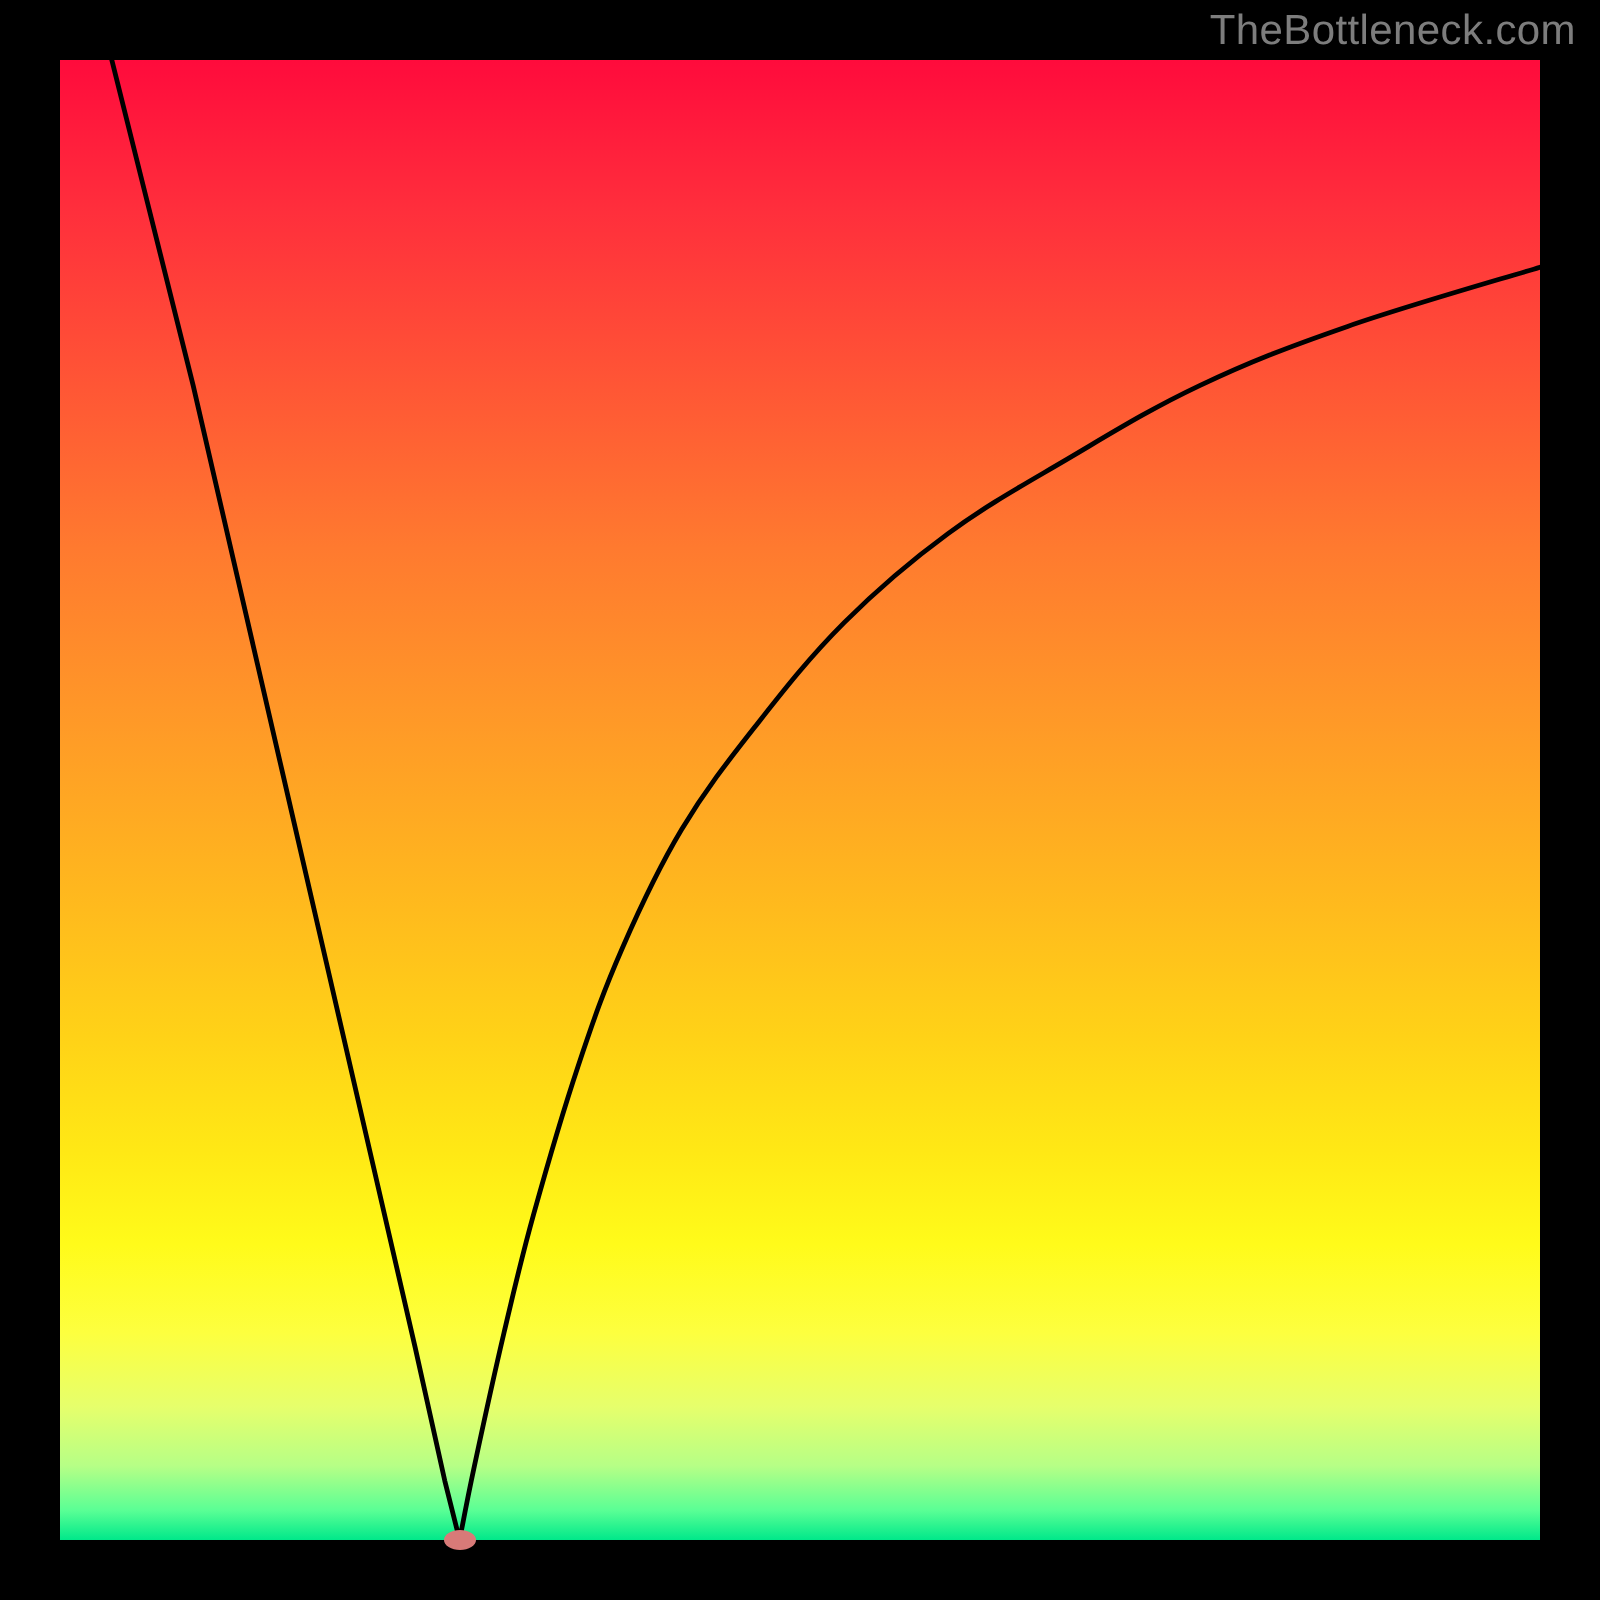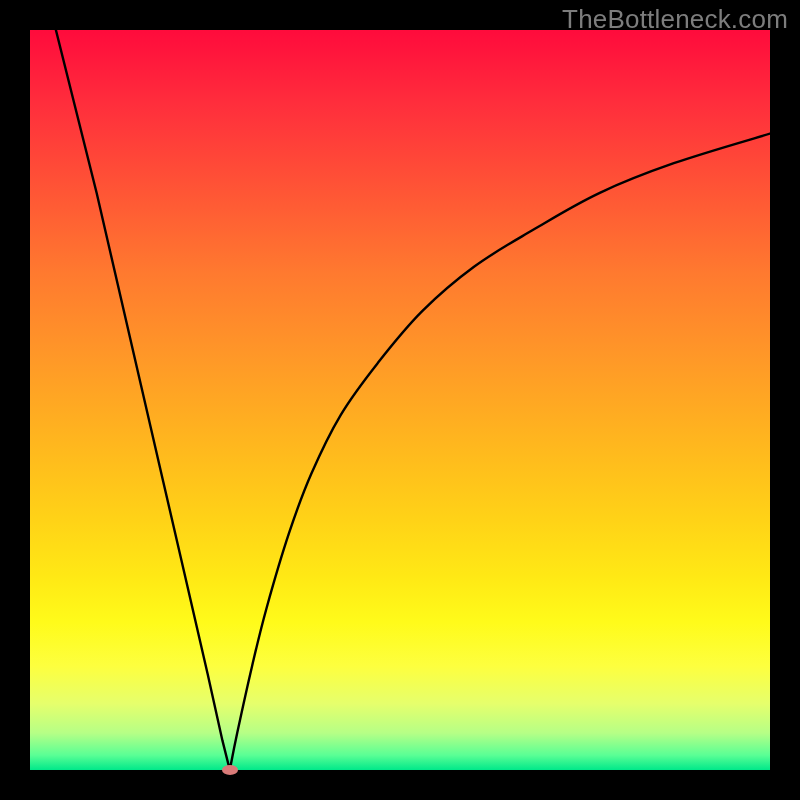--- a/index.html
+++ b/index.html
@@ -41,21 +41,21 @@
       #b6ff86 95%,
       #5aff95 98%,
       #00e88a 100%
     );
   }
   .watermark {
     position: absolute;
     top: 4px;
     right: 12px;
     color: #7d7d7d;
-    font-size: 26px;
+    font-size: 21px;
     font-weight: 500;
     letter-spacing: 0.2px;
     user-select: none;
   }
   svg.curve {
     position: absolute;
     left: 0;
     top: 0;
     width: 740px;
     height: 740px;

